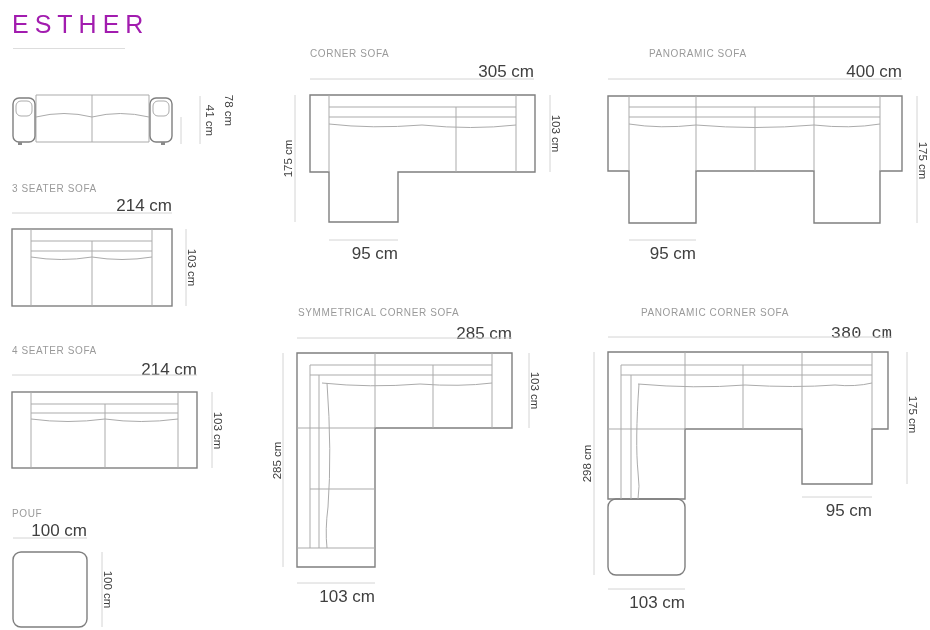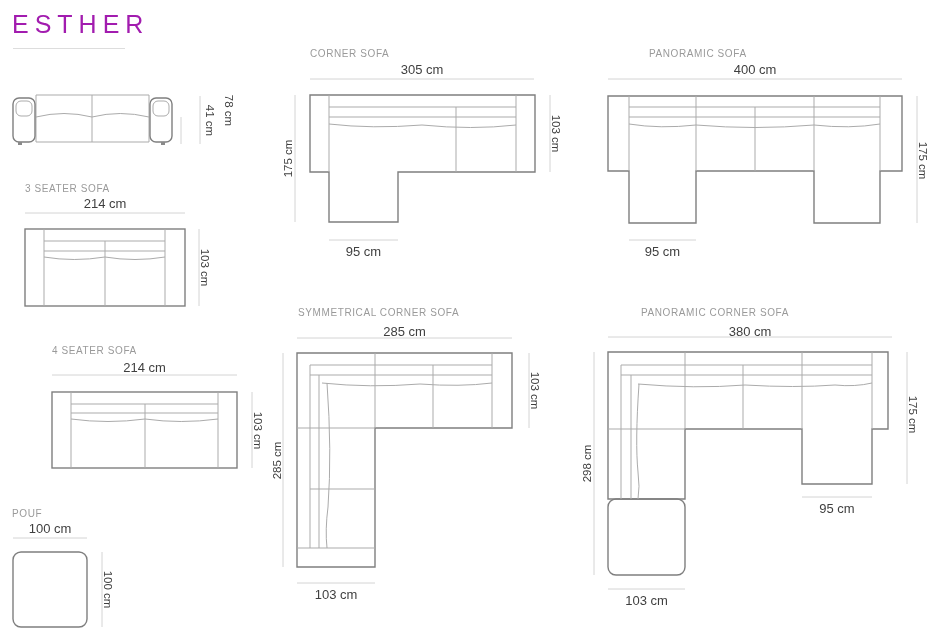--- a/index.html
+++ b/index.html
@@ -9,21 +9,21 @@
   .svg-wrap{position:absolute;left:0;top:0;}
   svg{display:block;overflow:visible;}
   .outer{stroke:#7f7f7f;stroke-width:1.4;fill:none;stroke-linejoin:miter;}
   .outerf{stroke:#7f7f7f;stroke-width:1.4;fill:#fff;}
   .inner{stroke:#ababab;stroke-width:1;fill:none;}
   .dimln{stroke:#d4d4d4;stroke-width:1;fill:none;}
   .leg{fill:#8a8a8a;stroke:none;}
   .brand-title{font-size:25px;letter-spacing:6px;color:#a21caf;font-weight:500;}
   .brand-rule{position:absolute;height:1px;background:#ddd;}
   .sec-title{position:absolute;font-size:10px;color:#9a9a9a;letter-spacing:.6px;white-space:nowrap;}
-  .dim{position:absolute;font-size:13px;color:#3f3f3f;text-align:center;white-space:nowrap;}
+  .dim{position:absolute;font-size:17px;color:#3f3f3f;text-align:right;white-space:nowrap;}
   .dim-rot{position:absolute;width:48px;height:13px;line-height:13px;font-size:11.5px;
            color:#3f3f3f;text-align:center;white-space:nowrap;}
   .rot-r{transform:rotate(90deg);}
   .rot-l{transform:rotate(-90deg);}
 </style>
 </head>
 <body>
 
 <div class="diagram" style="left:12px;top:10px;width:200px;height:50px;">
   <div class="brand-title">ESTHER</div>
@@ -54,21 +54,21 @@
       <g class="dimln">
         <path d="M173,27 V54"></path>
         <path d="M192,6 V54"></path>
       </g>
     </svg>
   </div>
   <div class="dim-rot rot-r" style="left:177px;top:24px;">41 cm</div>
   <div class="dim-rot rot-r" style="left:196px;top:14px;">78 cm</div>
 </div>
 
-<div class="diagram" style="left:8px;top:180px;width:220px;height:132px;margin-left:13px;">
+<div class="diagram" style="left:8px;top:180px;width:220px;height:132px;">
   <div class="sec-title" style="left:4px;top:3px;">3 SEATER SOFA</div>
   <div class="dim" style="left:4px;top:16px;width:160px;">214 cm</div>
   <div class="svg-wrap">
     <svg width="220" height="132" viewBox="0 0 220 132">
       <g class="dimln">
         <path d="M4,33 H164"></path>
         <path d="M178,49 V126"></path>
       </g>
       <rect class="outer" x="4" y="49" width="160" height="77"></rect>
       <g class="inner">
@@ -77,21 +77,21 @@
         <path d="M23,61 H144"></path>
           <path d="M23,71 H144"></path>
         <path d="M23,77 Q53,82 84,77 Q114,82 144,77"></path>
         <path d="M84,61 V126"></path>
       </g>
     </svg>
   </div>
   <div class="dim-rot rot-r" style="left:159px;top:81px;">103 cm</div>
 </div>
 
-<div class="diagram" style="left:8px;top:342px;width:240px;height:132px;margin-left:40px;">
+<div class="diagram" style="left:8px;top:342px;width:240px;height:132px;">
   <div class="sec-title" style="left:4px;top:3px;">4 SEATER SOFA</div>
   <div class="dim" style="left:4px;top:18px;width:185px;">214 cm</div>
   <div class="svg-wrap">
     <svg width="240" height="132" viewBox="0 0 240 132">
       <g class="dimln">
         <path d="M4,33 H189"></path>
         <path d="M204,50 V126"></path>
       </g>
       <rect class="outer" x="4" y="50" width="185" height="76"></rect>
       <g class="inner">
@@ -204,21 +204,21 @@
       </g>
     </svg>
   </div>
   <div class="dim-rot rot-l" style="left:-17px;top:152px;">285 cm</div>
   <div class="dim-rot rot-r" style="left:240px;top:82px;">103 cm</div>
   <div class="dim" style="left:27px;top:285px;width:78px;">103 cm</div>
 </div>
 
 <div class="diagram" style="left:575px;top:302px;width:355px;height:305px;">
   <div class="sec-title" style="left:34px;top:5px;padding-left:32px;">PANORAMIC CORNER SOFA</div>
-  <div class="dim" style="left:33px;top:22px;width:284px;">380 cm</div>
+  <div class="dim" style="left:33px;top:22px;width:284px;font-family:Liberation Mono, monospace;">380 cm</div>
   <div class="svg-wrap">
     <svg width="355" height="305" viewBox="0 0 355 305">
       <g class="dimln">
         <path d="M33,35 H317"></path>
         <path d="M19,50 V273"></path>
         <path d="M332,50 V182"></path>
         <path d="M227,195 H297"></path>
         <path d="M33,287 H110"></path>
       </g>
       <path class="outer" d="M33,50 H313 V127 H297 V182 H227 V127 H110 V197 H33 Z"></path>

